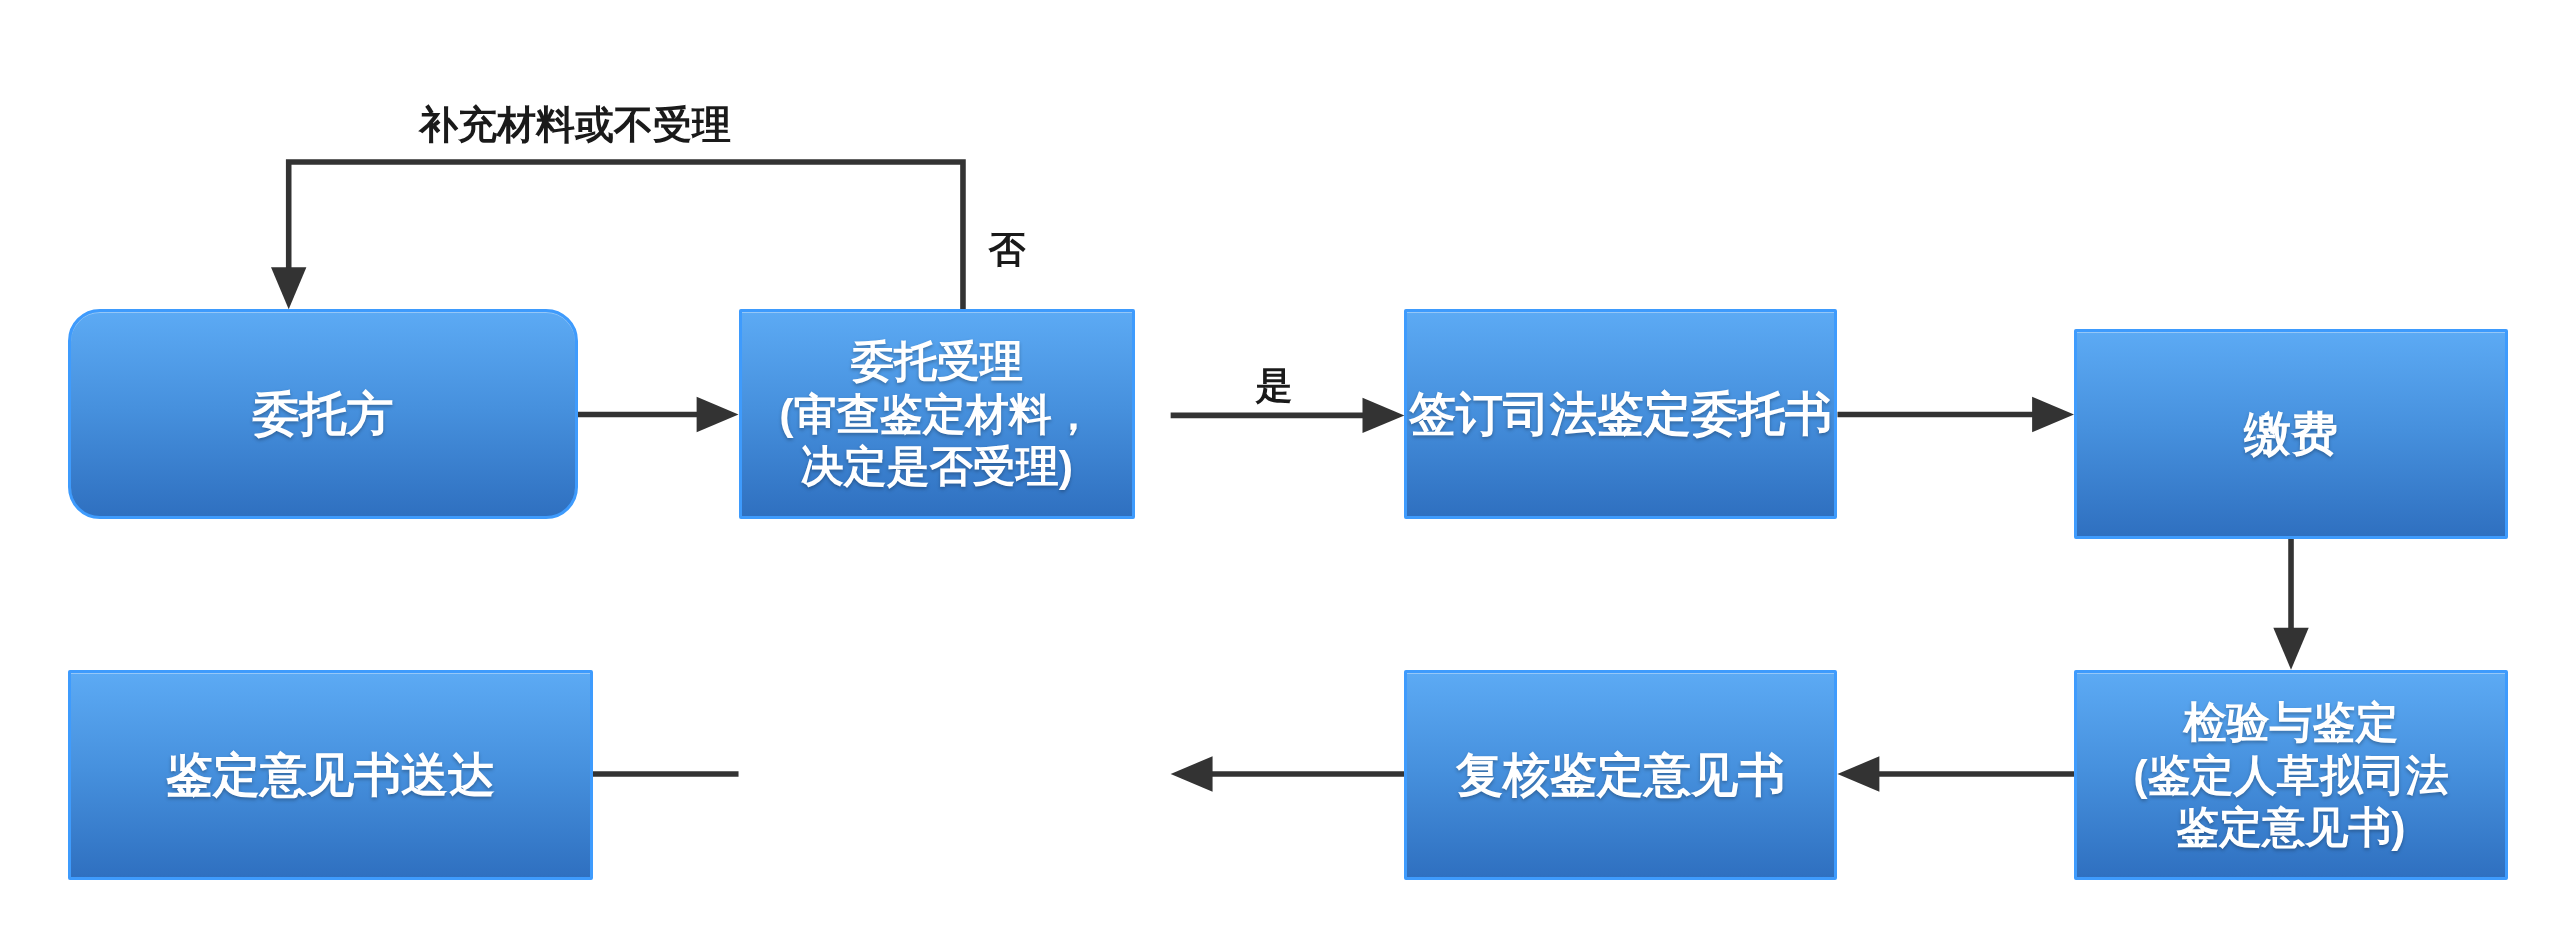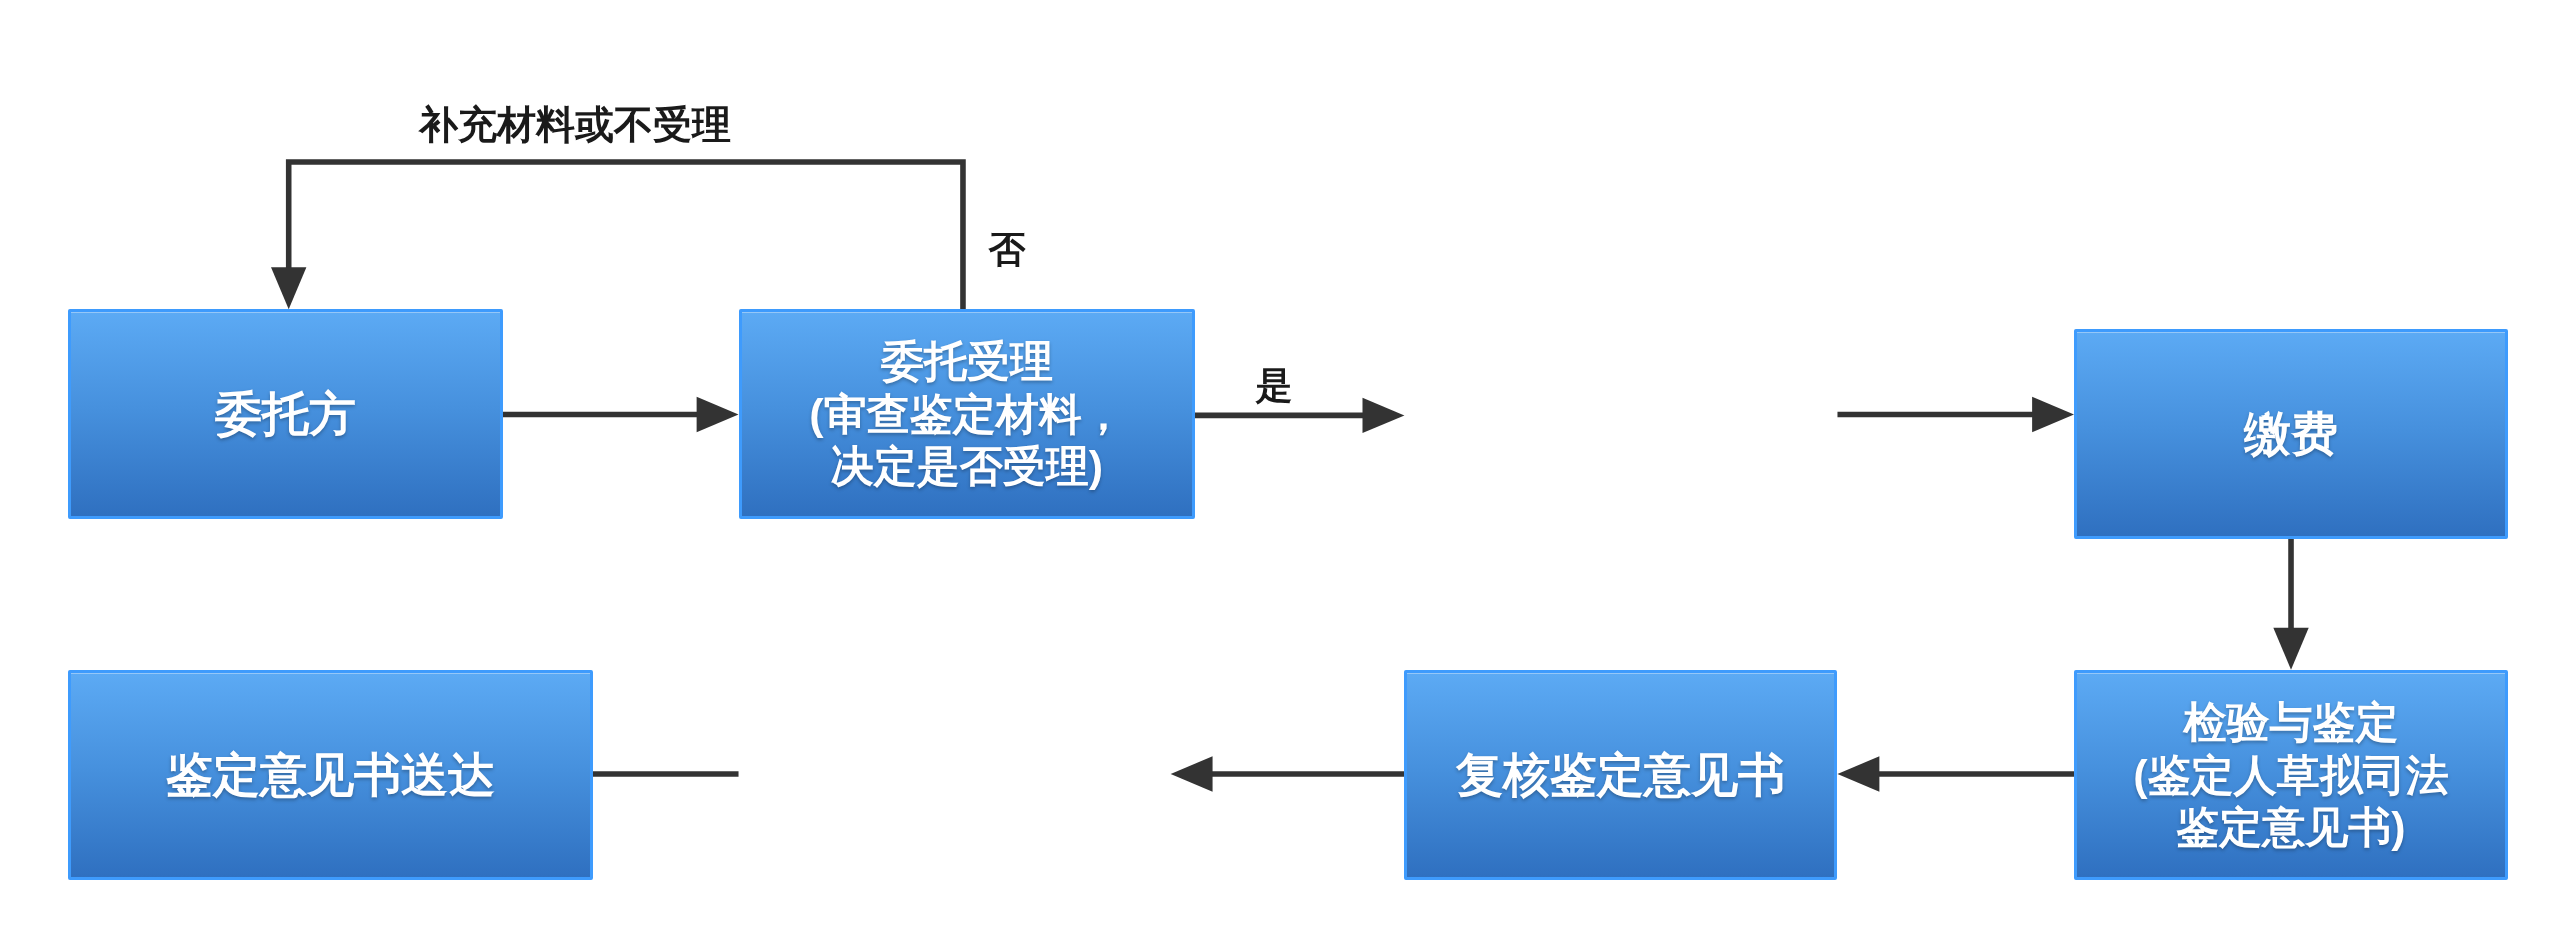--- a/index.html
+++ b/index.html
@@ -60,22 +60,22 @@
     position: absolute;
     transform: translate(-50%, -50%);
     color: var(--label-text);
     font-weight: bold;
     white-space: nowrap;
   }
   .edge-label.big { font-size: 39px; }
   .edge-label.small { font-size: 37px; }
 
   
-  .n-client     { left: 68px;   top: 309px; width: 435px; height: 210px; }
-  .n-acceptance { left: 739px;  top: 309px; width: 456px; height: 210px; }
+  .n-client     { left: 68px;   top: 309px; width: 510px; height: 210px; border-radius: 32px; }
+  .n-acceptance { left: 739px;  top: 309px; width: 396px; height: 210px; }
   .n-sign       { left: 1404px; top: 309px; width: 433px; height: 210px; }
   .n-payment    { left: 2074px; top: 309px; width: 434px; height: 210px; margin-top: 20px; }
   .n-delivery   { left: 68px;   top: 670px; width: 525px; height: 210px; }
   .n-issue      { left: 739px;  top: 670px; width: 432px; height: 210px; }
   .n-review     { left: 1404px; top: 670px; width: 433px; height: 210px; }
   .n-inspection { left: 2074px; top: 670px; width: 434px; height: 210px; }
 
   .l-loop { left: 575px;  top: 125px; }
   .l-no   { left: 1007px; top: 250px; }
   .l-yes  { left: 1274px; top: 386px; }
@@ -111,20 +111,21 @@
     <path class="edge" d="M1034 332 L1034 174 L310 174 L310 292"></path>
     <polygon class="edge-head" points="310,332 291,287 329,287"></polygon>
   </svg>
 
   <div class="flow-node n-client">委托方</div>
 
   <div class="flow-node n-acceptance multiline">委托受理
 (审查鉴定材料，
 决定是否受理)</div>
 
+  <div class="flow-node n-sign">签订司法鉴定委托书</div>
 
   <div class="flow-node n-payment">缴费</div>
 
   <div class="flow-node n-delivery">鉴定意见书送达</div>
 
 
   <div class="flow-node n-review">复核鉴定意见书</div>
 
   <div class="flow-node n-inspection multiline">检验与鉴定
 (鉴定人草拟司法

